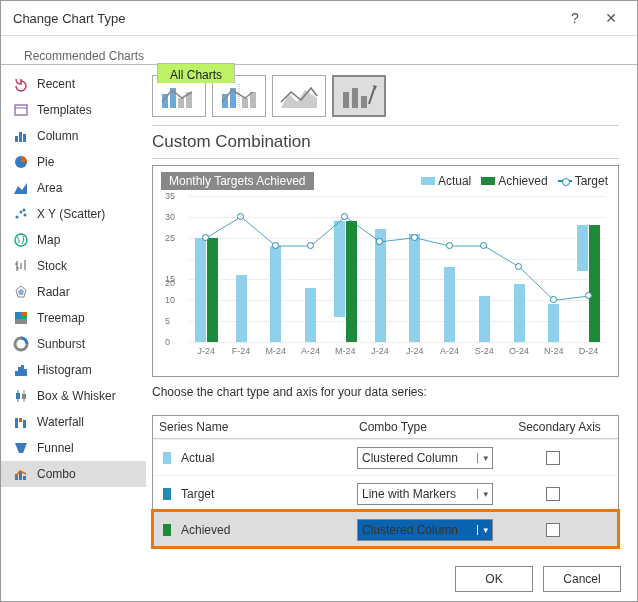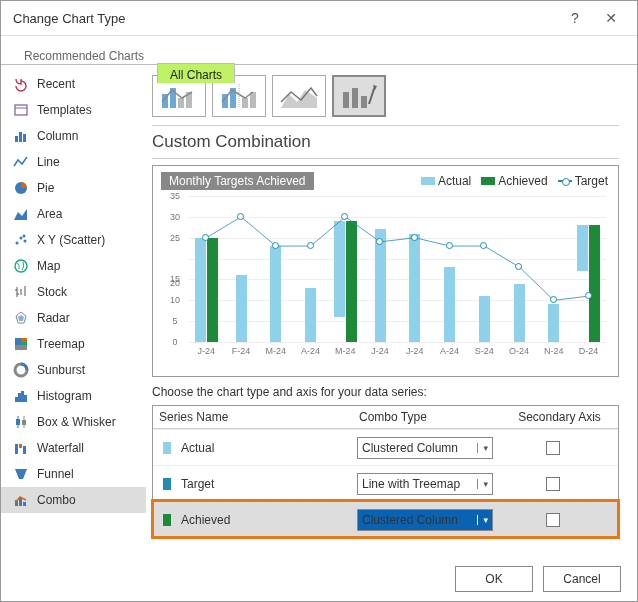--- a/index.html
+++ b/index.html
@@ -24,28 +24,28 @@
 .preview-title{display:inline-block;background:#888;color:#fff;padding:2px 8px;font-size:12px;margin-bottom:2px}
 .legend{position:absolute;top:8px;right:10px;display:flex;gap:10px;font-size:10px;color:#555;align-items:center}
 .lg{display:flex;align-items:center;gap:3px}
 .lg .sw{width:14px;height:8px}
 .lg .mk{width:14px;height:8px;position:relative}
 .lg .mk:before{content:"";position:absolute;left:0;right:0;top:3px;height:2px;background:#238bb1}
 .lg .mk:after{content:"";position:absolute;left:4px;top:1px;width:6px;height:6px;border-radius:50%;background:#fff;border:1px solid #238bb1}
 .chart{position:relative;height:164px;margin-top:4px}
 .plot{position:absolute;left:28px;right:4px;top:0;bottom:18px}
 .grid-line{position:absolute;left:0;right:0;height:1px;background:#eee}
-.ylab{position:absolute;left:-24px;width:20px;text-align:center;font-size:9px;color:#777;transform:translateY(-50%)}
+.ylab{position:absolute;left:-24px;width:20px;text-align:left;font-size:9px;color:#777;transform:translateY(-50%)}
 .xlabels{position:absolute;left:28px;right:4px;bottom:0;height:14px;display:flex}
 .xlab{flex:1;text-align:center;font-size:9px;color:#777}
 .grp{position:absolute;bottom:0;display:flex;justify-content:center;gap:1px}
 .bar{width:11px}
 .linepath{position:absolute;left:0;top:0;width:100%;height:100%;overflow:visible}
 .instr{margin-top:8px;font-size:12px}
-.series-table{border:1px solid #999;margin-top:6px}
+.series-table{border:1px solid #999;margin-top:16px}
 .series-head{display:flex;background:#fff;border-bottom:1px solid #ccc}
 .series-head>div{padding:4px 6px;font-size:12px}
 .col-name{width:200px}
 .col-type{width:148px}
 .col-axis{flex:1;text-align:center}
 .series-row{display:flex;align-items:center;border-top:1px solid #eee;padding:5px 6px;height:36px}
 .series-row .sw{width:8px;height:12px;margin-right:10px;margin-left:4px}
 .series-row .nm{flex:0 0 176px}
 .dropdown{width:136px;height:22px;border:1px solid #888;background:#fff;display:flex;align-items:center;padding:0 4px;font-size:12px}
 .dropdown .dd-arrow{margin-left:auto;border-left:1px solid #888;padding-left:5px;color:#555;font-size:9px}
@@ -86,26 +86,20 @@
           </svg></span>
         <span>Templates</span>
       </div>
       <div class="side-item">
         <span class="side-icon"><svg width="16" height="16">
             <rect x="2" y="8" width="3" height="6" fill="#3a7bbd"></rect>
             <rect x="6" y="4" width="3" height="10" fill="#3a7bbd"></rect>
             <rect x="10" y="6" width="3" height="8" fill="#3a7bbd"></rect>
           </svg></span>
         <span>Column</span>
-      </div>
-      <div class="side-item">
-        <span class="side-icon"><svg width="16" height="16">
-            <polyline points="1,12 5,6 9,10 14,3" stroke="#3a7bbd" fill="none" stroke-width="1.5"></polyline>
-          </svg></span>
-        <span>Line</span>
       </div>
       <div class="side-item">
         <span class="side-icon"><svg width="16" height="16">
             <circle cx="8" cy="8" r="6" fill="#3a7bbd"></circle>
             <path d="M8 8 L8 2 A6 6 0 0 1 14 8 Z" fill="#d60"></path>
           </svg></span>
         <span>Pie</span>
       </div>
       <div class="side-item">
         <span class="side-icon"><svg width="16" height="16">
@@ -368,21 +362,21 @@
               <span class="dd-arrow">▾</span>
             </div>
             <div style="flex:1;text-align:center">
               <div class="chk"></div>
             </div>
           </div>
           <div class="series-row">
             <span class="sw" style="background:#238bb1"></span>
             <span class="nm">Target</span>
             <div class="dropdown">
-              <span>Line with Treemap</span>
+              <span>Line with Markers</span>
               <span class="dd-arrow">▾</span>
             </div>
             <div style="flex:1;text-align:center">
               <div class="chk"></div>
             </div>
           </div>
           <div class="series-row highlight">
             <span class="sw" style="background:#1d8a3a"></span>
             <span class="nm">Achieved</span>
             <div class="dropdown selected">

